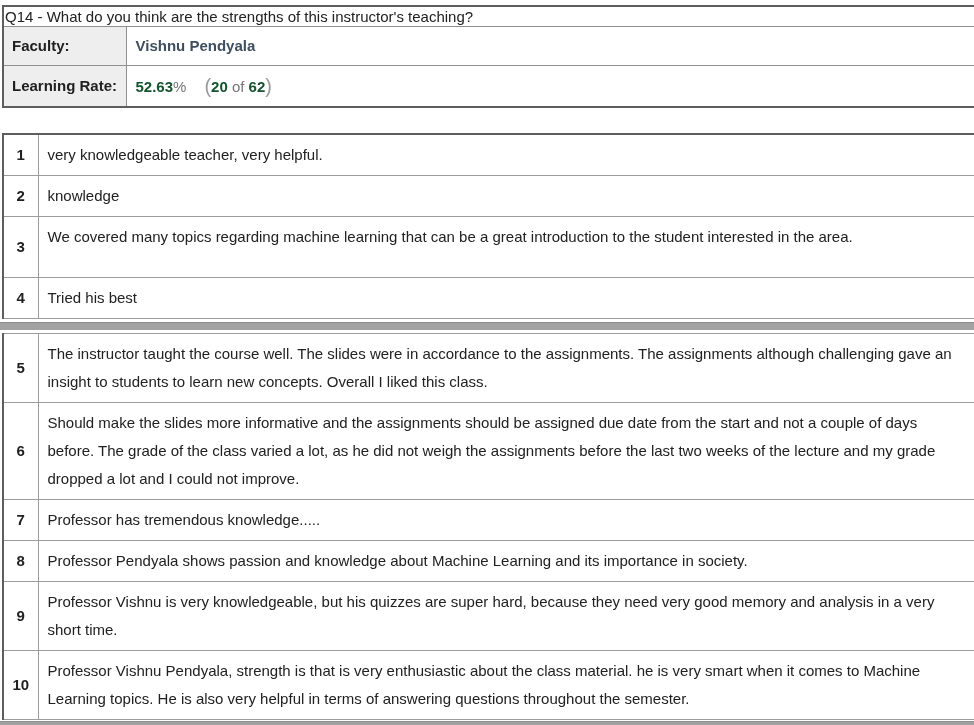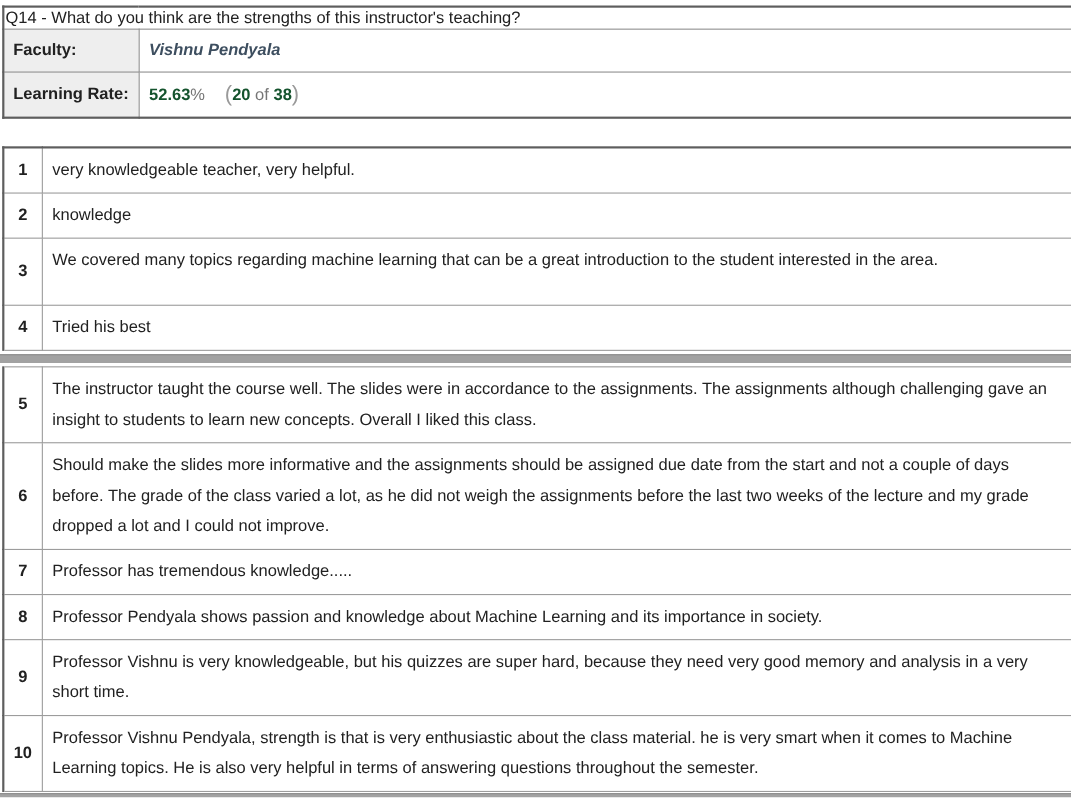--- a/index.html
+++ b/index.html
@@ -37,21 +37,20 @@
     padding: 9px 8px;
     line-height: 20px;
   }
   .value-cell {
     padding: 9px 8px 9px 9px;
     line-height: 20px;
   }
   .faculty-name {
     font-weight: bold;
     color: #3d4e5f;
-    font-style: italic;
   }
   .bold-black { font-weight: bold; color: #14532d; }
   .muted { color: #757575; }
   .paren {
     color: #9a9a9a;
     font-size: 20px;
     font-weight: normal;
     position: relative;
     top: 1px;
   }
@@ -124,21 +123,21 @@
       </tr>
       <tr>
         <td class="label-cell">Faculty:</td>
         <td class="value-cell">
           <span class="faculty-name">Vishnu Pendyala</span>
         </td>
       </tr>
       <tr>
         <td class="label-cell">Learning Rate:</td>
         <td class="value-cell">
-          <span class="bold-black">52.63</span><span class="muted">%</span><span class="paren paren-open">(</span><span class="bold-black">20</span> <span class="muted">of</span> <span class="bold-black">38</span><span class="paren">)</span>
+          <span class="bold-black">52.63</span><span class="muted">%</span><span class="paren paren-open">(</span><span class="bold-black">20</span> <span class="muted">of</span> <span class="bold-black">62</span><span class="paren">)</span>
         </td>
       </tr>
     </tbody>
   </table>
 
   <div class="gap-25"></div>
 
   <table class="tbl-responses tbl-top">
     <colgroup>
         <col style="width:35px">

